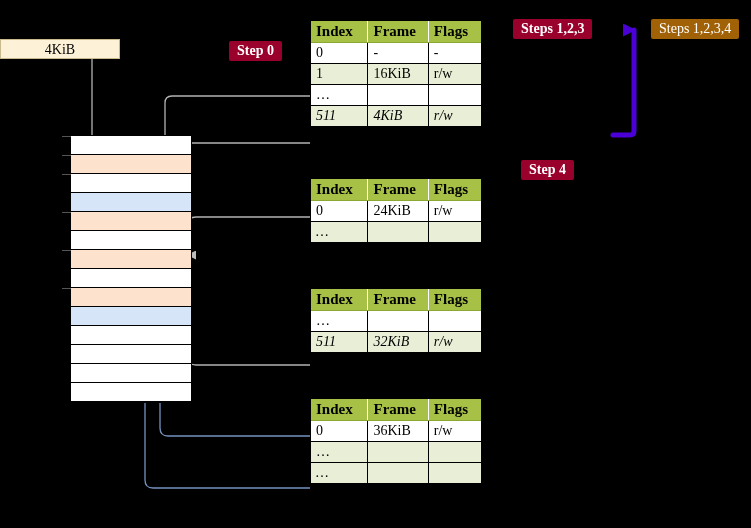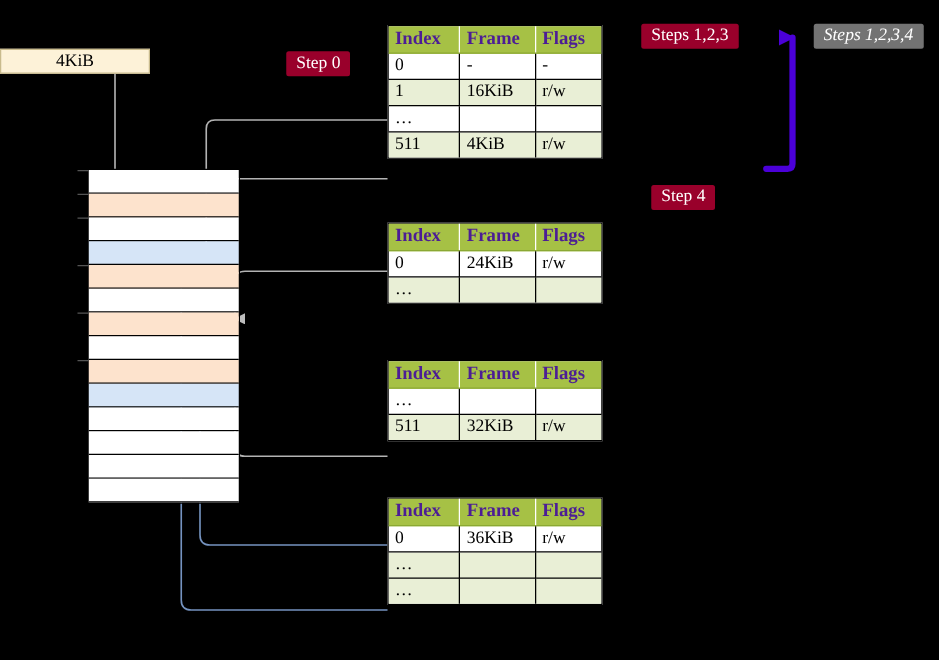--- a/index.html
+++ b/index.html
@@ -11,49 +11,49 @@
   #wires{position:absolute;left:0;top:0;width:751px;height:528px;pointer-events:none;}
 
   
   .srcbox{position:absolute;left:0;top:39px;width:120px;height:20px;
           background:#fdf2d8;border:1px solid #c9bb8d;
           font-size:14px;line-height:20px;text-align:center;color:#000;box-sizing:border-box;}
 
   
   .badge{position:absolute;font-size:14px;line-height:17px;padding:1px 8px 2px 8px;
          color:#ffffff;white-space:nowrap;border-radius:2px;}
-  .badge.red{background:#99002b;}
-  .badge.violet{background:#737373;font-style:italic;}
+  .badge.red{background:#99002b;font-weight:bold;}
+  .badge.violet{background:#a16207;}
   #badge-step0{left:189px;top:41px;margin-left:40px;}
   #badge-steps123{left:513px;top:19px;}
   #badge-steps1234{left:651px;top:19px;}
-  #badge-step4{left:521px;top:148px;}
+  #badge-step4{left:521px;top:160px;}
 
   
   .memcol{position:absolute;left:70px;top:135px;width:120px;border:1px solid #000;
           box-sizing:content-box;}
   .memrow{height:19px;border-bottom:1px solid #000;box-sizing:border-box;background:#ffffff;}
   .memrow:last-child{border-bottom:none;}
   .memrow.orange{background:#fde3cd;}
   .memrow.blue{background:#d6e5f7;}
   
   .memtick{position:absolute;left:-9px;width:9px;height:1px;background:#555;}
 
   
   .ptable{position:absolute;border:1px solid #000;border-collapse:collapse;
           background:#ffffff;font-size:14px;}
   .ptable table{border-collapse:collapse;width:100%;}
-  .ptable th{background:#a6c145;color:#4c1d95;font-weight:bold;text-align:left;
+  .ptable th{background:#a6c145;color:#000000;font-weight:bold;text-align:left;
              padding:2px 5px;border-right:1px solid #ffffff;border-bottom:1px solid #8aa832;
              font-size:15px;white-space:nowrap;}
   .ptable th:last-child{border-right:none;}
   .ptable td{padding:2px 5px;border-right:1px solid #000;border-bottom:1px solid #000;
              height:19px;box-sizing:border-box;white-space:nowrap;vertical-align:top;}
   .ptable td:last-child{border-right:none;}
-  .ptable tr:last-child td{border-bottom:none;}
+  .ptable tr:last-child td{border-bottom:none;font-style:italic;}
   .ptable tr.alt td{background:#e9efd6;}
   .ptable td.hl{background:#ffff99;}
   .col-i{width:56px;}
   .col-f{width:56px;margin-top:12px;}
   .col-g{width:50px;margin-top:37px;}
 
   #pt0{left:310px;top:20px;width:170px;}
   #pt1{left:310px;top:178px;width:170px;}
   #pt2{left:310px;top:288px;width:170px;}
   #pt3{left:310px;top:398px;width:170px;}

